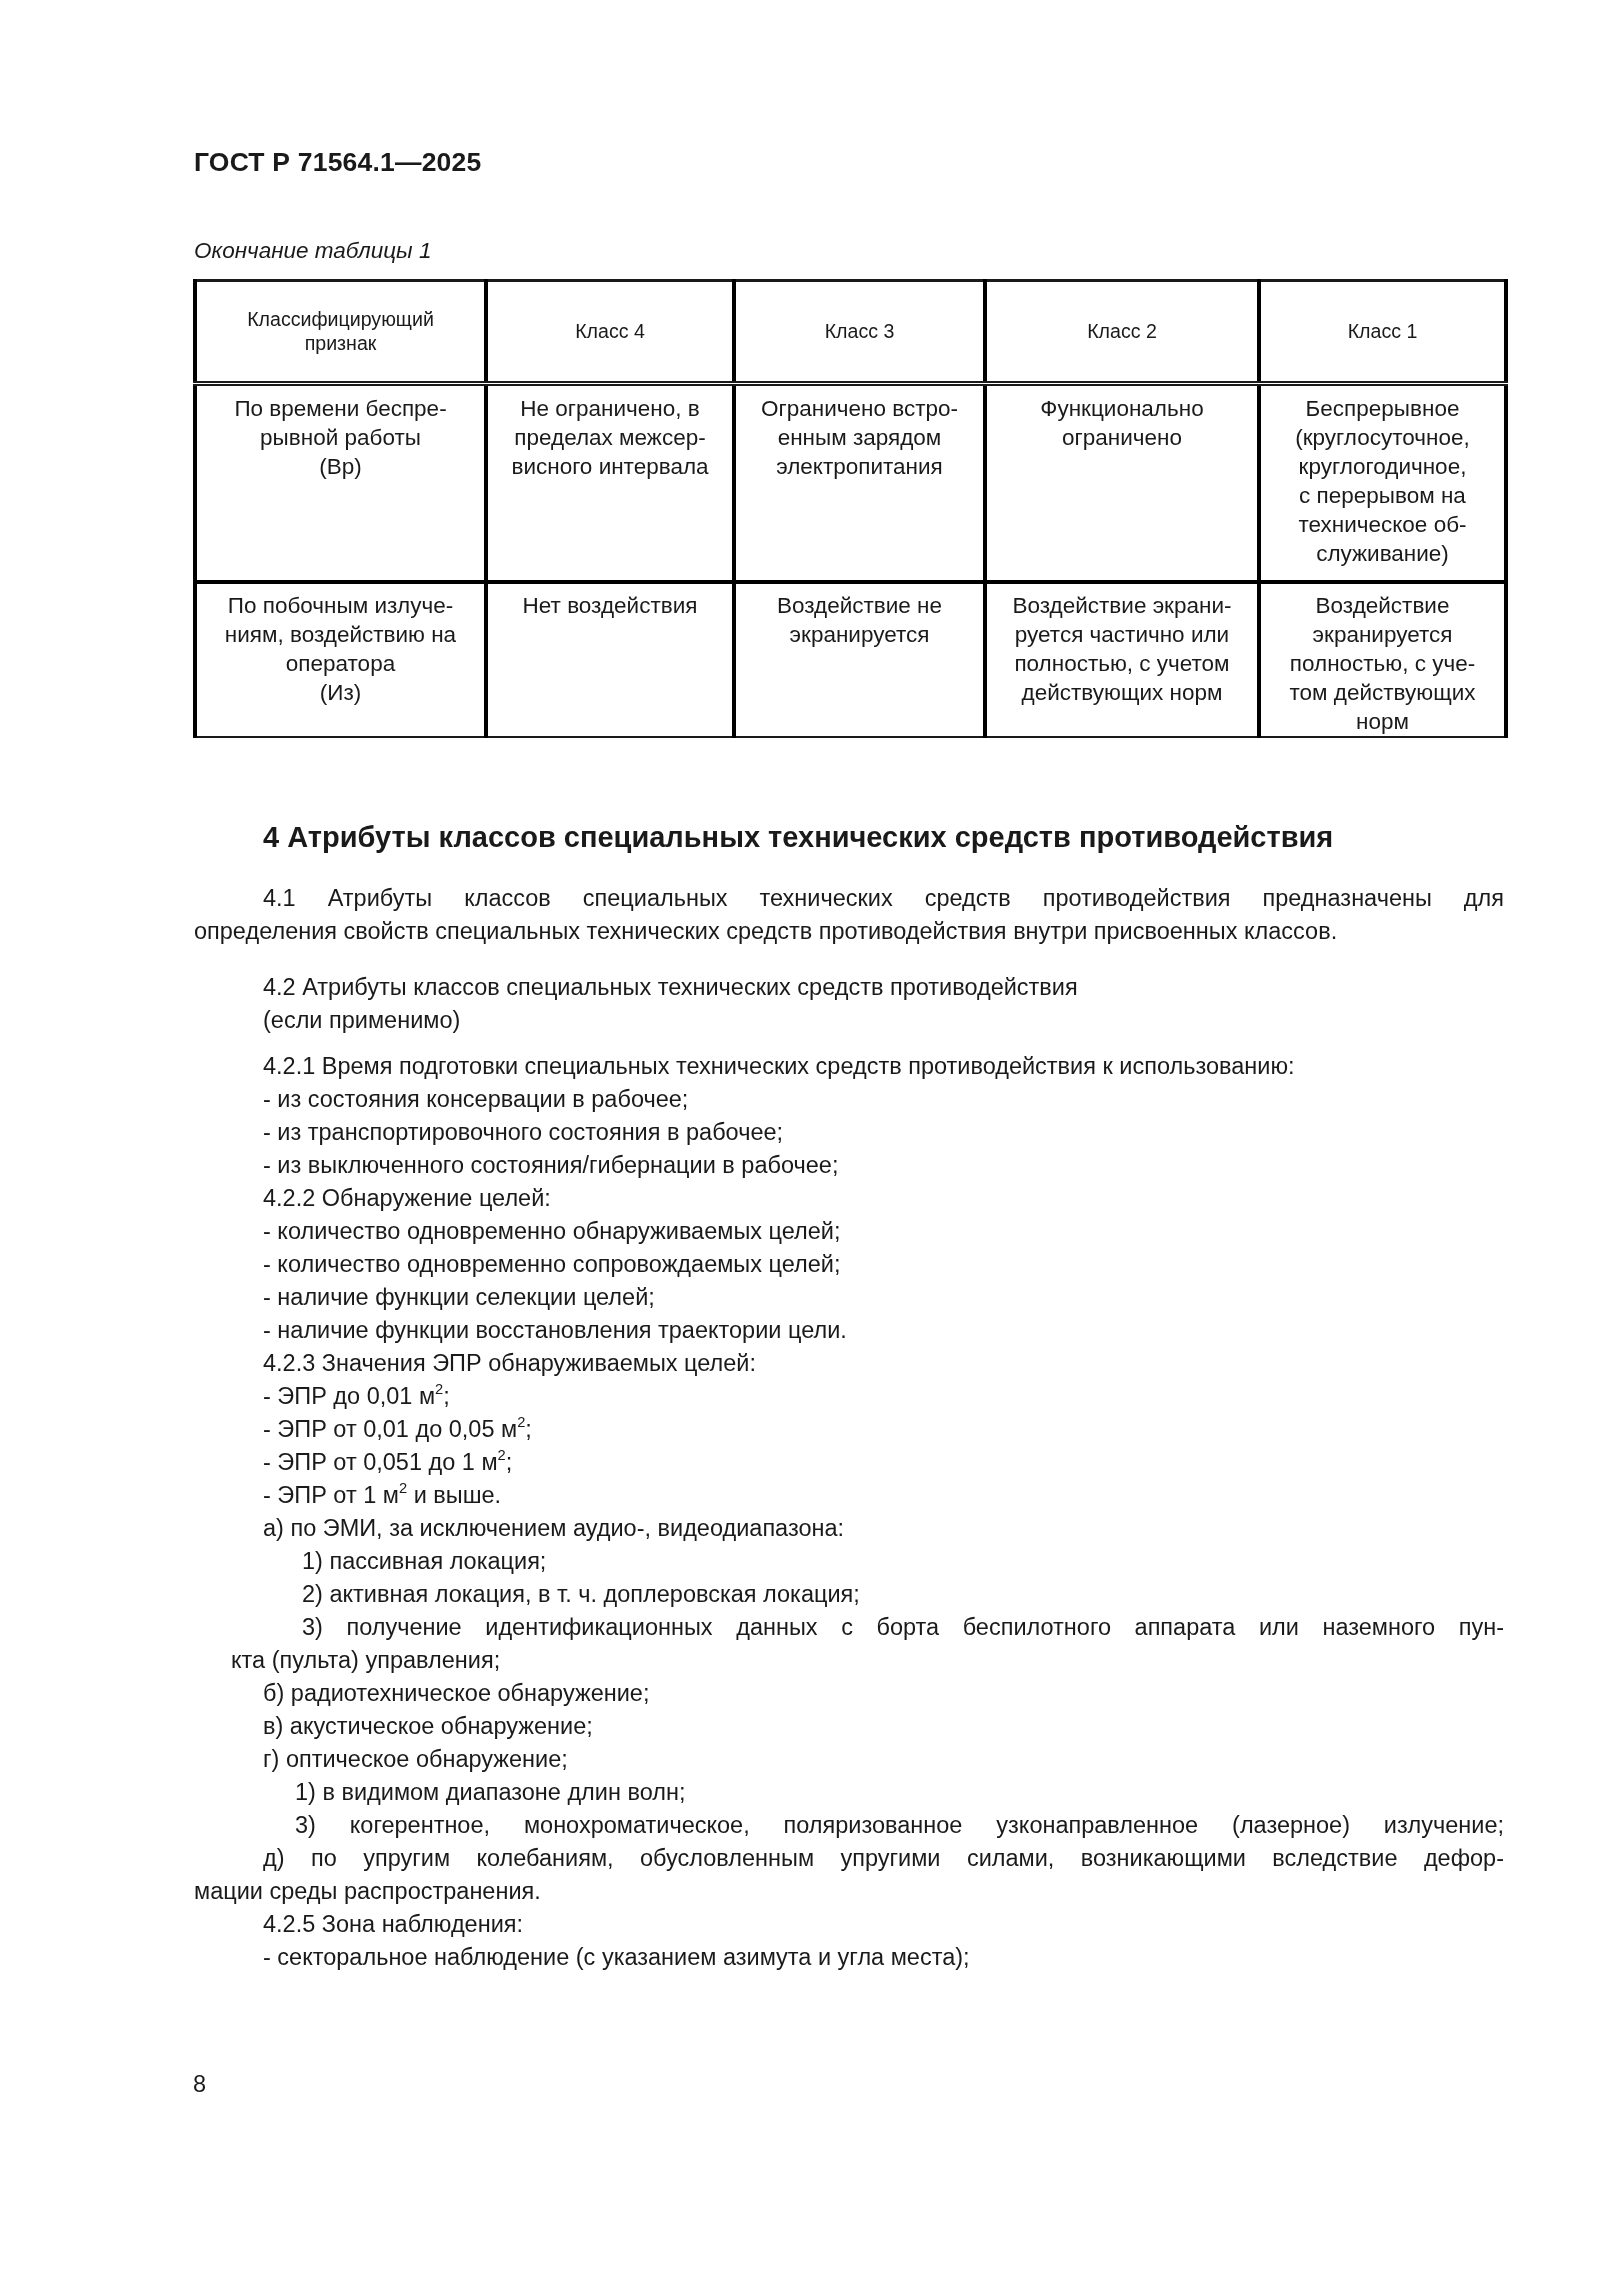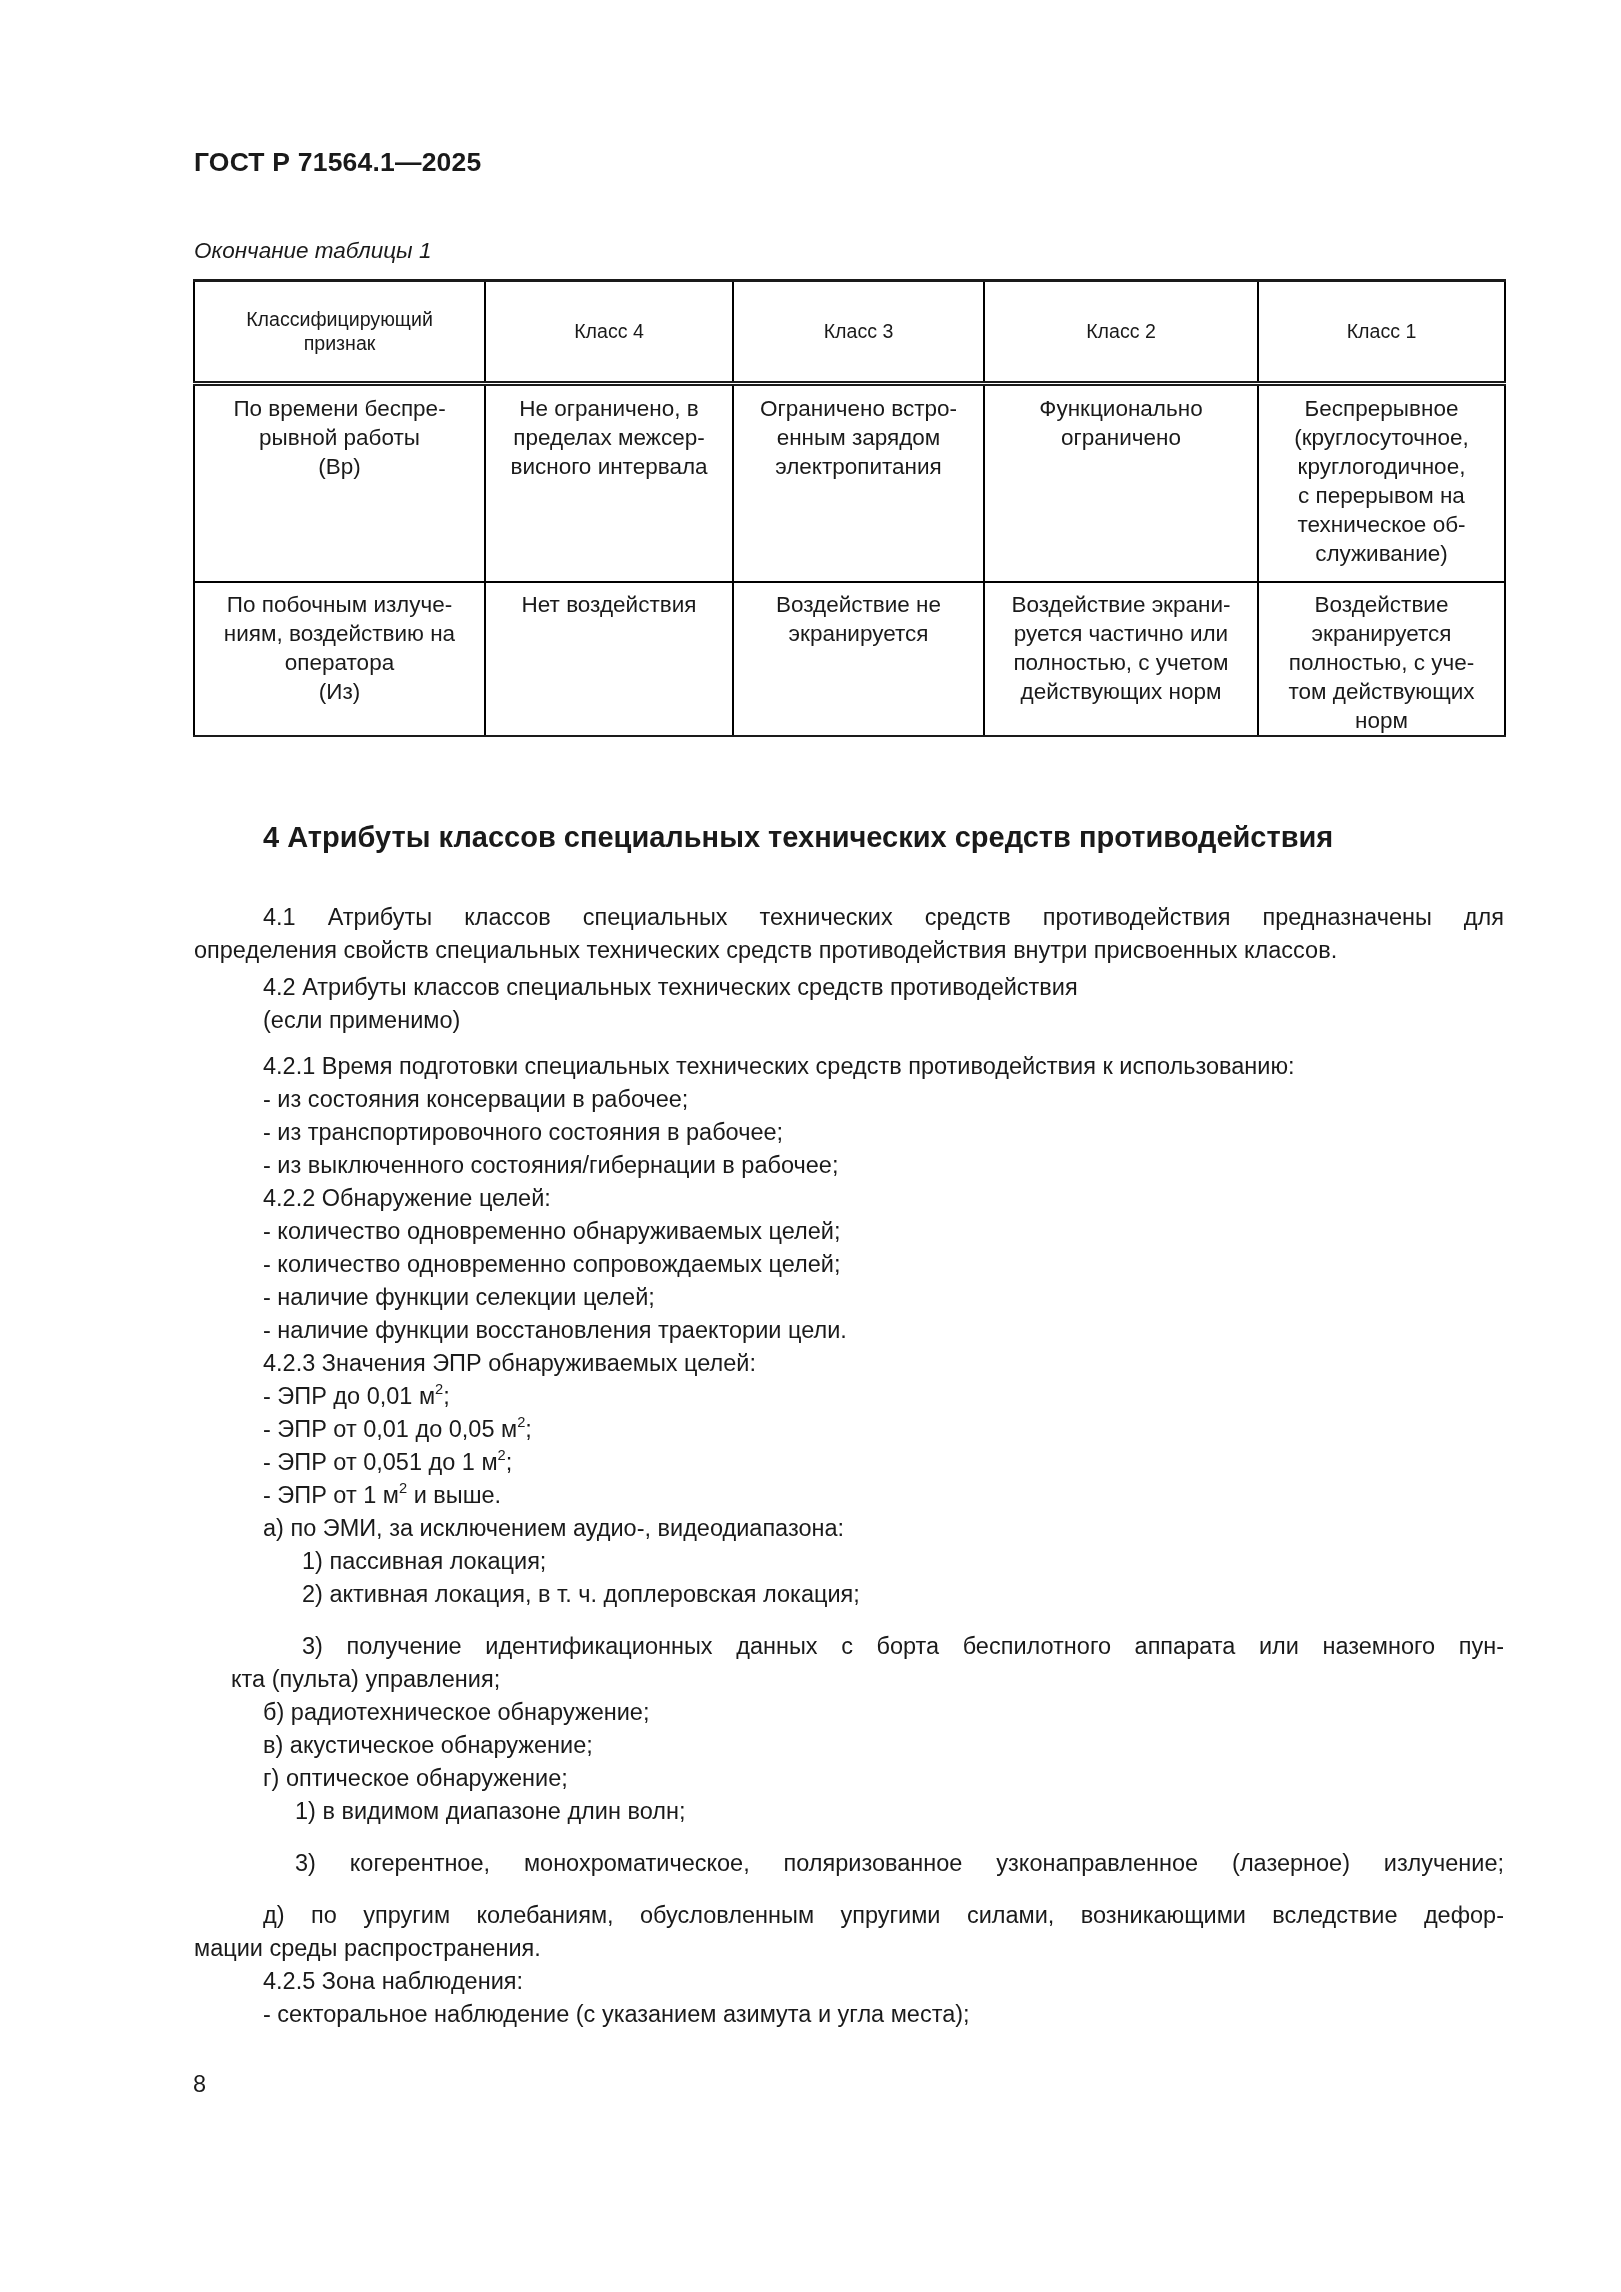--- a/index.html
+++ b/index.html
@@ -3,34 +3,34 @@
 <meta charset="utf-8">
 <style>
   html, body { margin:0; padding:0; background:#ffffff; }
   body { width:1621px; height:2293px; position:relative; overflow:hidden;
          font-family:"Liberation Sans", sans-serif; color:#1a1a1a; }
   .doc-code { position:absolute; left:194px; top:147px; font-weight:bold; font-size:26.5px; letter-spacing:0.2px; }
   .table-caption { position:absolute; left:194px; top:238px; font-style:italic; font-size:22.5px; }
 
   .tbl { position:absolute; left:193px; top:279px; width:1311px; border-collapse:collapse;
          table-layout:fixed;border-radius:20px; }
-  .tbl td { border:2px solid #000000; text-align:center; vertical-align:top;
+  .tbl td { border:4px solid #000000; text-align:center; vertical-align:top;
             font-size:22.5px; line-height:29px; padding:7.8px 9.8px 0 9.8px; box-sizing:border-box; }
   .tbl thead td { vertical-align:middle; font-size:19.6px; line-height:23.5px; padding:0 9.8px;
                   height:103px; border-bottom:5.9px double #1a1a1a; border-top:3.9px solid #1a1a1a; }
   .tbl tr.r1 td { height:198px; }
   .tbl tr.r2 td { height:136px; border-bottom:2.9px solid #1a1a1a; }
   .cell-line { display:block; }
 
   .sec-heading { position:absolute; left:263px; top:821px; font-weight:bold; font-size:29px; }
   .body { position:absolute; left:194px; width:1310px; font-size:23.5px; line-height:33px; }
   .ln { display:block; white-space:nowrap; height:33px; }
   .ind0 { padding-left:69px; }
   .ind1 { padding-left:108px; }
-  .justify-line { display:block; text-align:justify; text-align-last:justify; white-space:normal; height:33px;margin-top:19px; }
+  .justify-line { display:block; text-align:justify; text-align-last:justify; white-space:normal; height:33px; }
   .bold { font-weight:normal; }
   sup { font-size:14.7px; line-height:0; vertical-align:9.8px; }
   .page-num { position:absolute; left:193px; top:2071px; font-size:23.5px; }
 </style>
 </head>
 <body>
 
 <div class="doc-code">ГОСТ Р 71564.1—2025</div>
 <div class="table-caption">Окончание таблицы 1</div>
 

